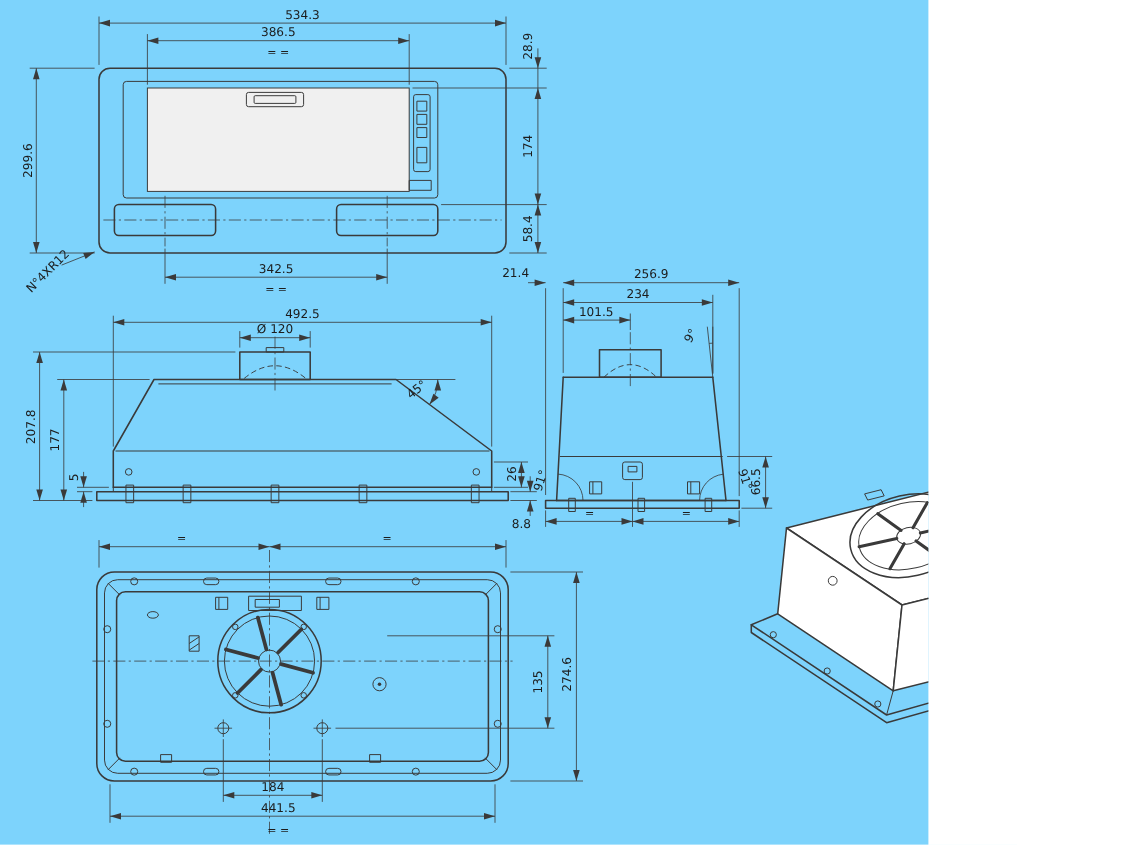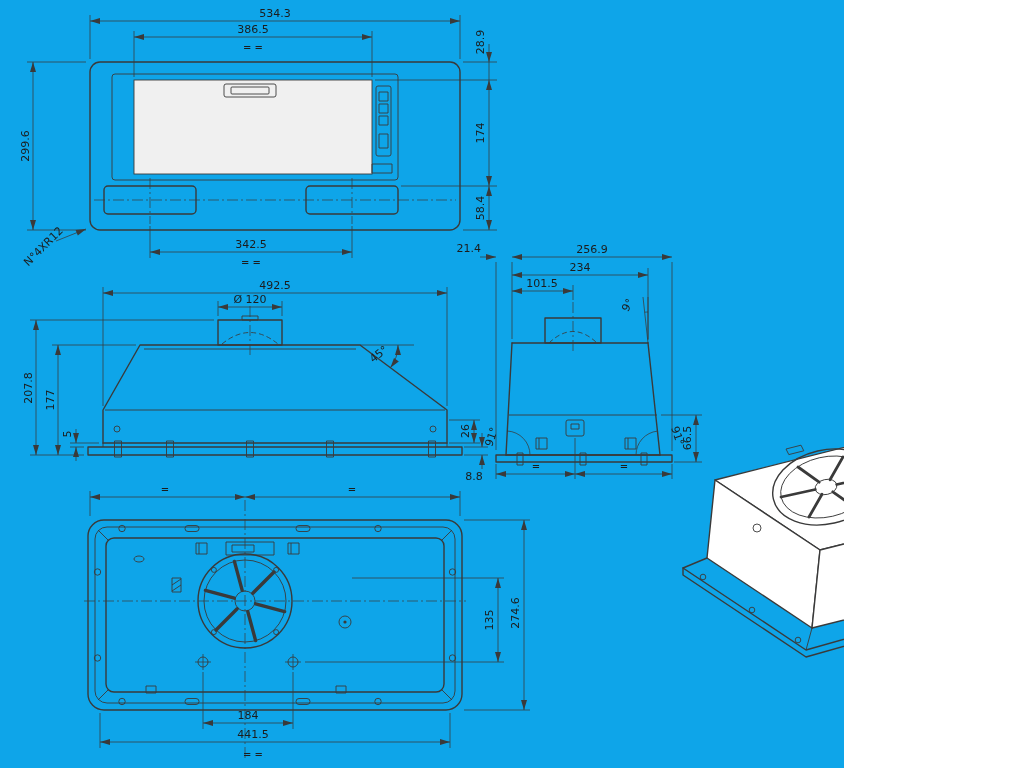--- a/index.html
+++ b/index.html
@@ -1,17 +1,17 @@
 <!DOCTYPE html>
 <html><head>
 <meta charset="utf-8">
 <title>Drawing</title>
 <style>
   html,body{margin:0;padding:0;background:#ffffff;}
-  .canvas{position:relative;width:844px;height:768px;background:#0ea5e9;overflow:hidden;}
+  .canvas{position:relative;width:844px;height:768px;background:#7dd3fc;overflow:hidden;}
   svg{display:block;}
   .o  {fill:none;stroke:#3a3a3a;stroke-width:1.4;stroke-linejoin:round;stroke-linecap:round;}
   .o2 {fill:none;stroke:#3a3a3a;stroke-width:0.9;stroke-linejoin:round;}
   .d  {fill:none;stroke:#3a3a3a;stroke-width:0.75;}
   .dd {fill:none;stroke:#3a3a3a;stroke-width:0.75;marker-start:url(#arr);marker-end:url(#arr);}
   .da {fill:none;stroke:#3a3a3a;stroke-width:0.75;marker-end:url(#arr);}
   .cl {fill:none;stroke:#3a3a3a;stroke-width:0.7;stroke-dasharray:11 3 2 3;}
   .hid{fill:none;stroke:#3a3a3a;stroke-width:0.85;stroke-dasharray:5 3;}
   .glass{fill:#f0f0f0;stroke:#3a3a3a;stroke-width:0.9;}
   .face{fill:#ffffff;stroke:#3a3a3a;stroke-width:1.4;stroke-linejoin:round;}

